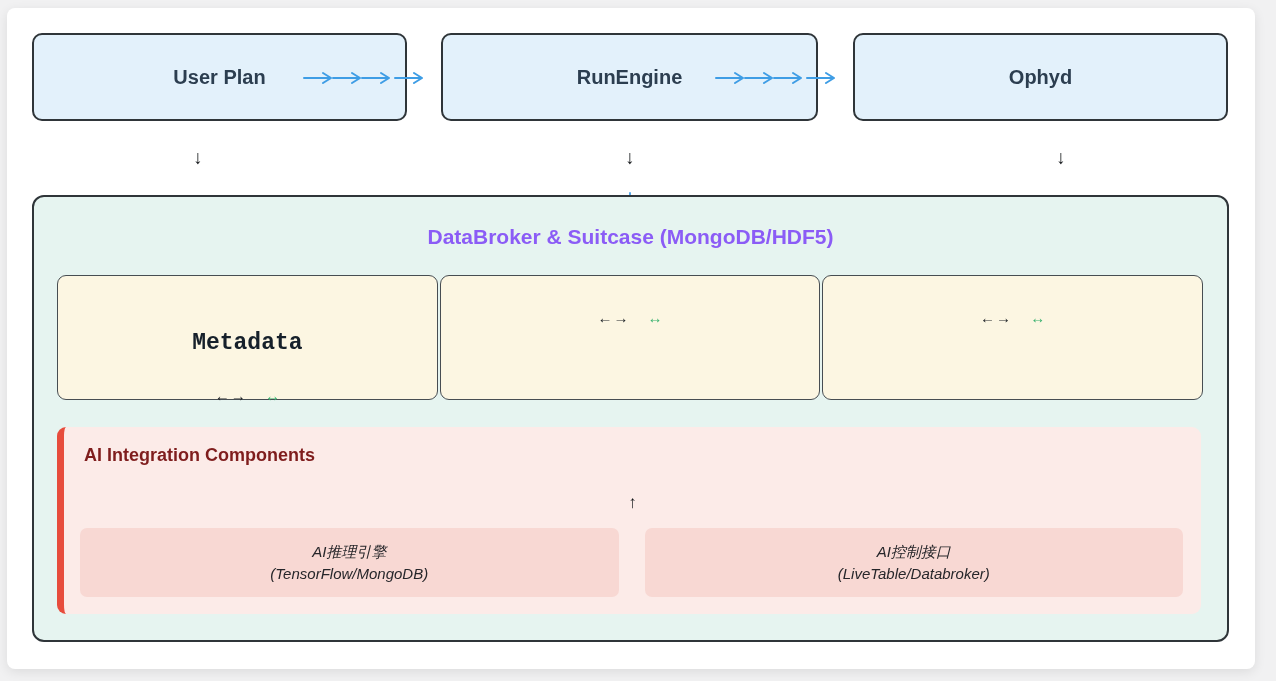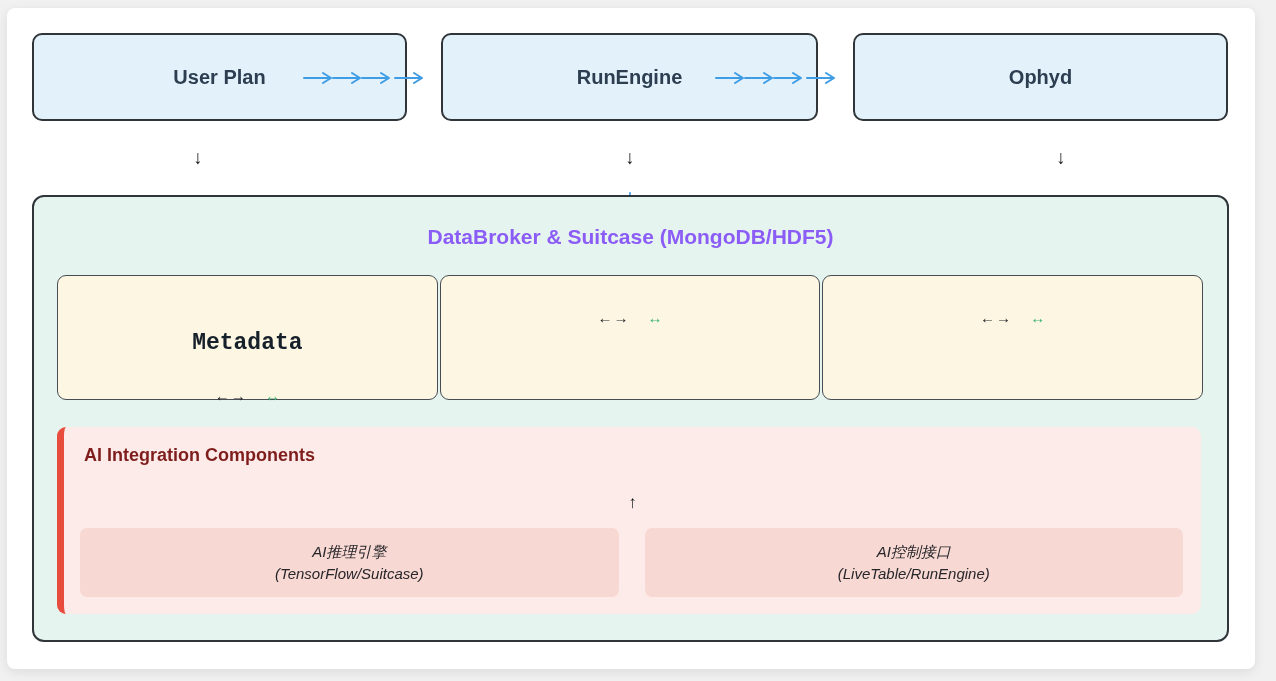--- a/index.html
+++ b/index.html
@@ -183,23 +183,23 @@
         </div>
       </div>
     </div>
 
     <div class="ai-panel">
       <div class="ai-title">AI Integration Components</div>
       <div class="ai-up">↑</div>
       <div class="ai-row">
         <div class="ai-box">
           <span>AI推理引擎</span>
-          <span>(TensorFlow/Suitcase)</span>
+          <span>(TensorFlow/MongoDB)</span>
         </div>
         <div class="ai-box">
           <span>AI控制接口</span>
-          <span>(LiveTable/RunEngine)</span>
+          <span>(LiveTable/Databroker)</span>
         </div>
       </div>
     </div>
   </div>
 
 </div>
 
 </body></html>

